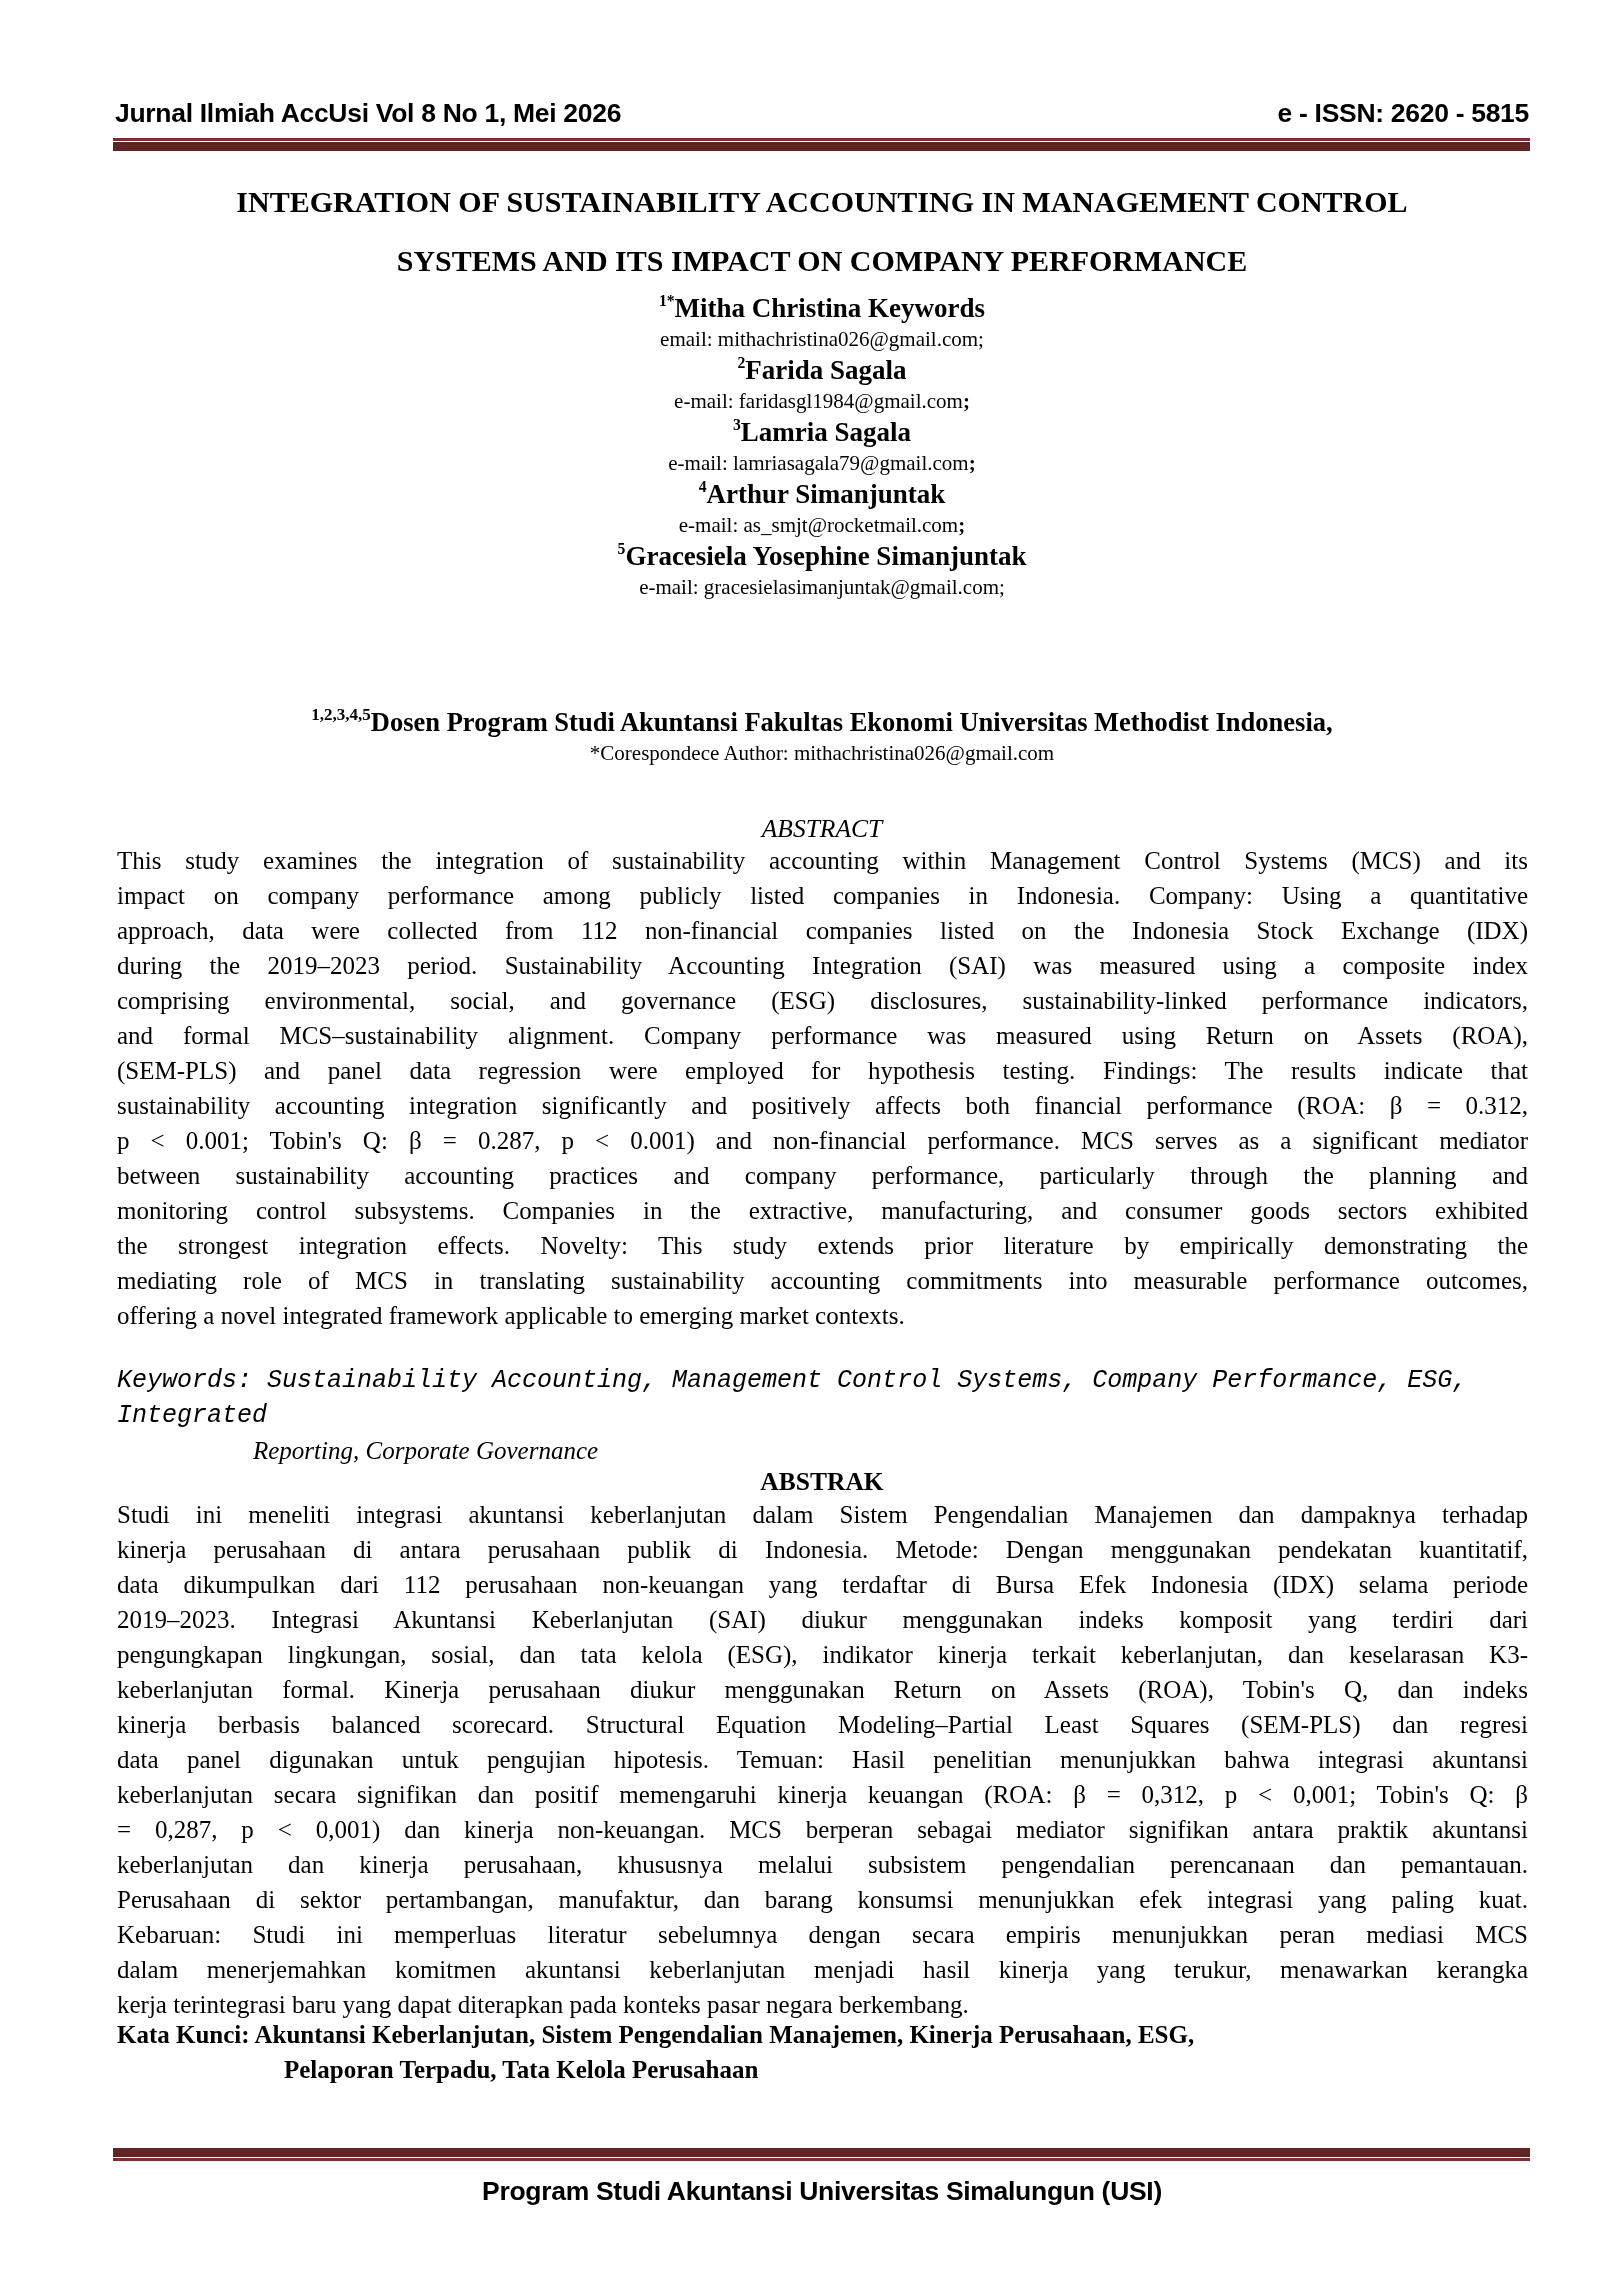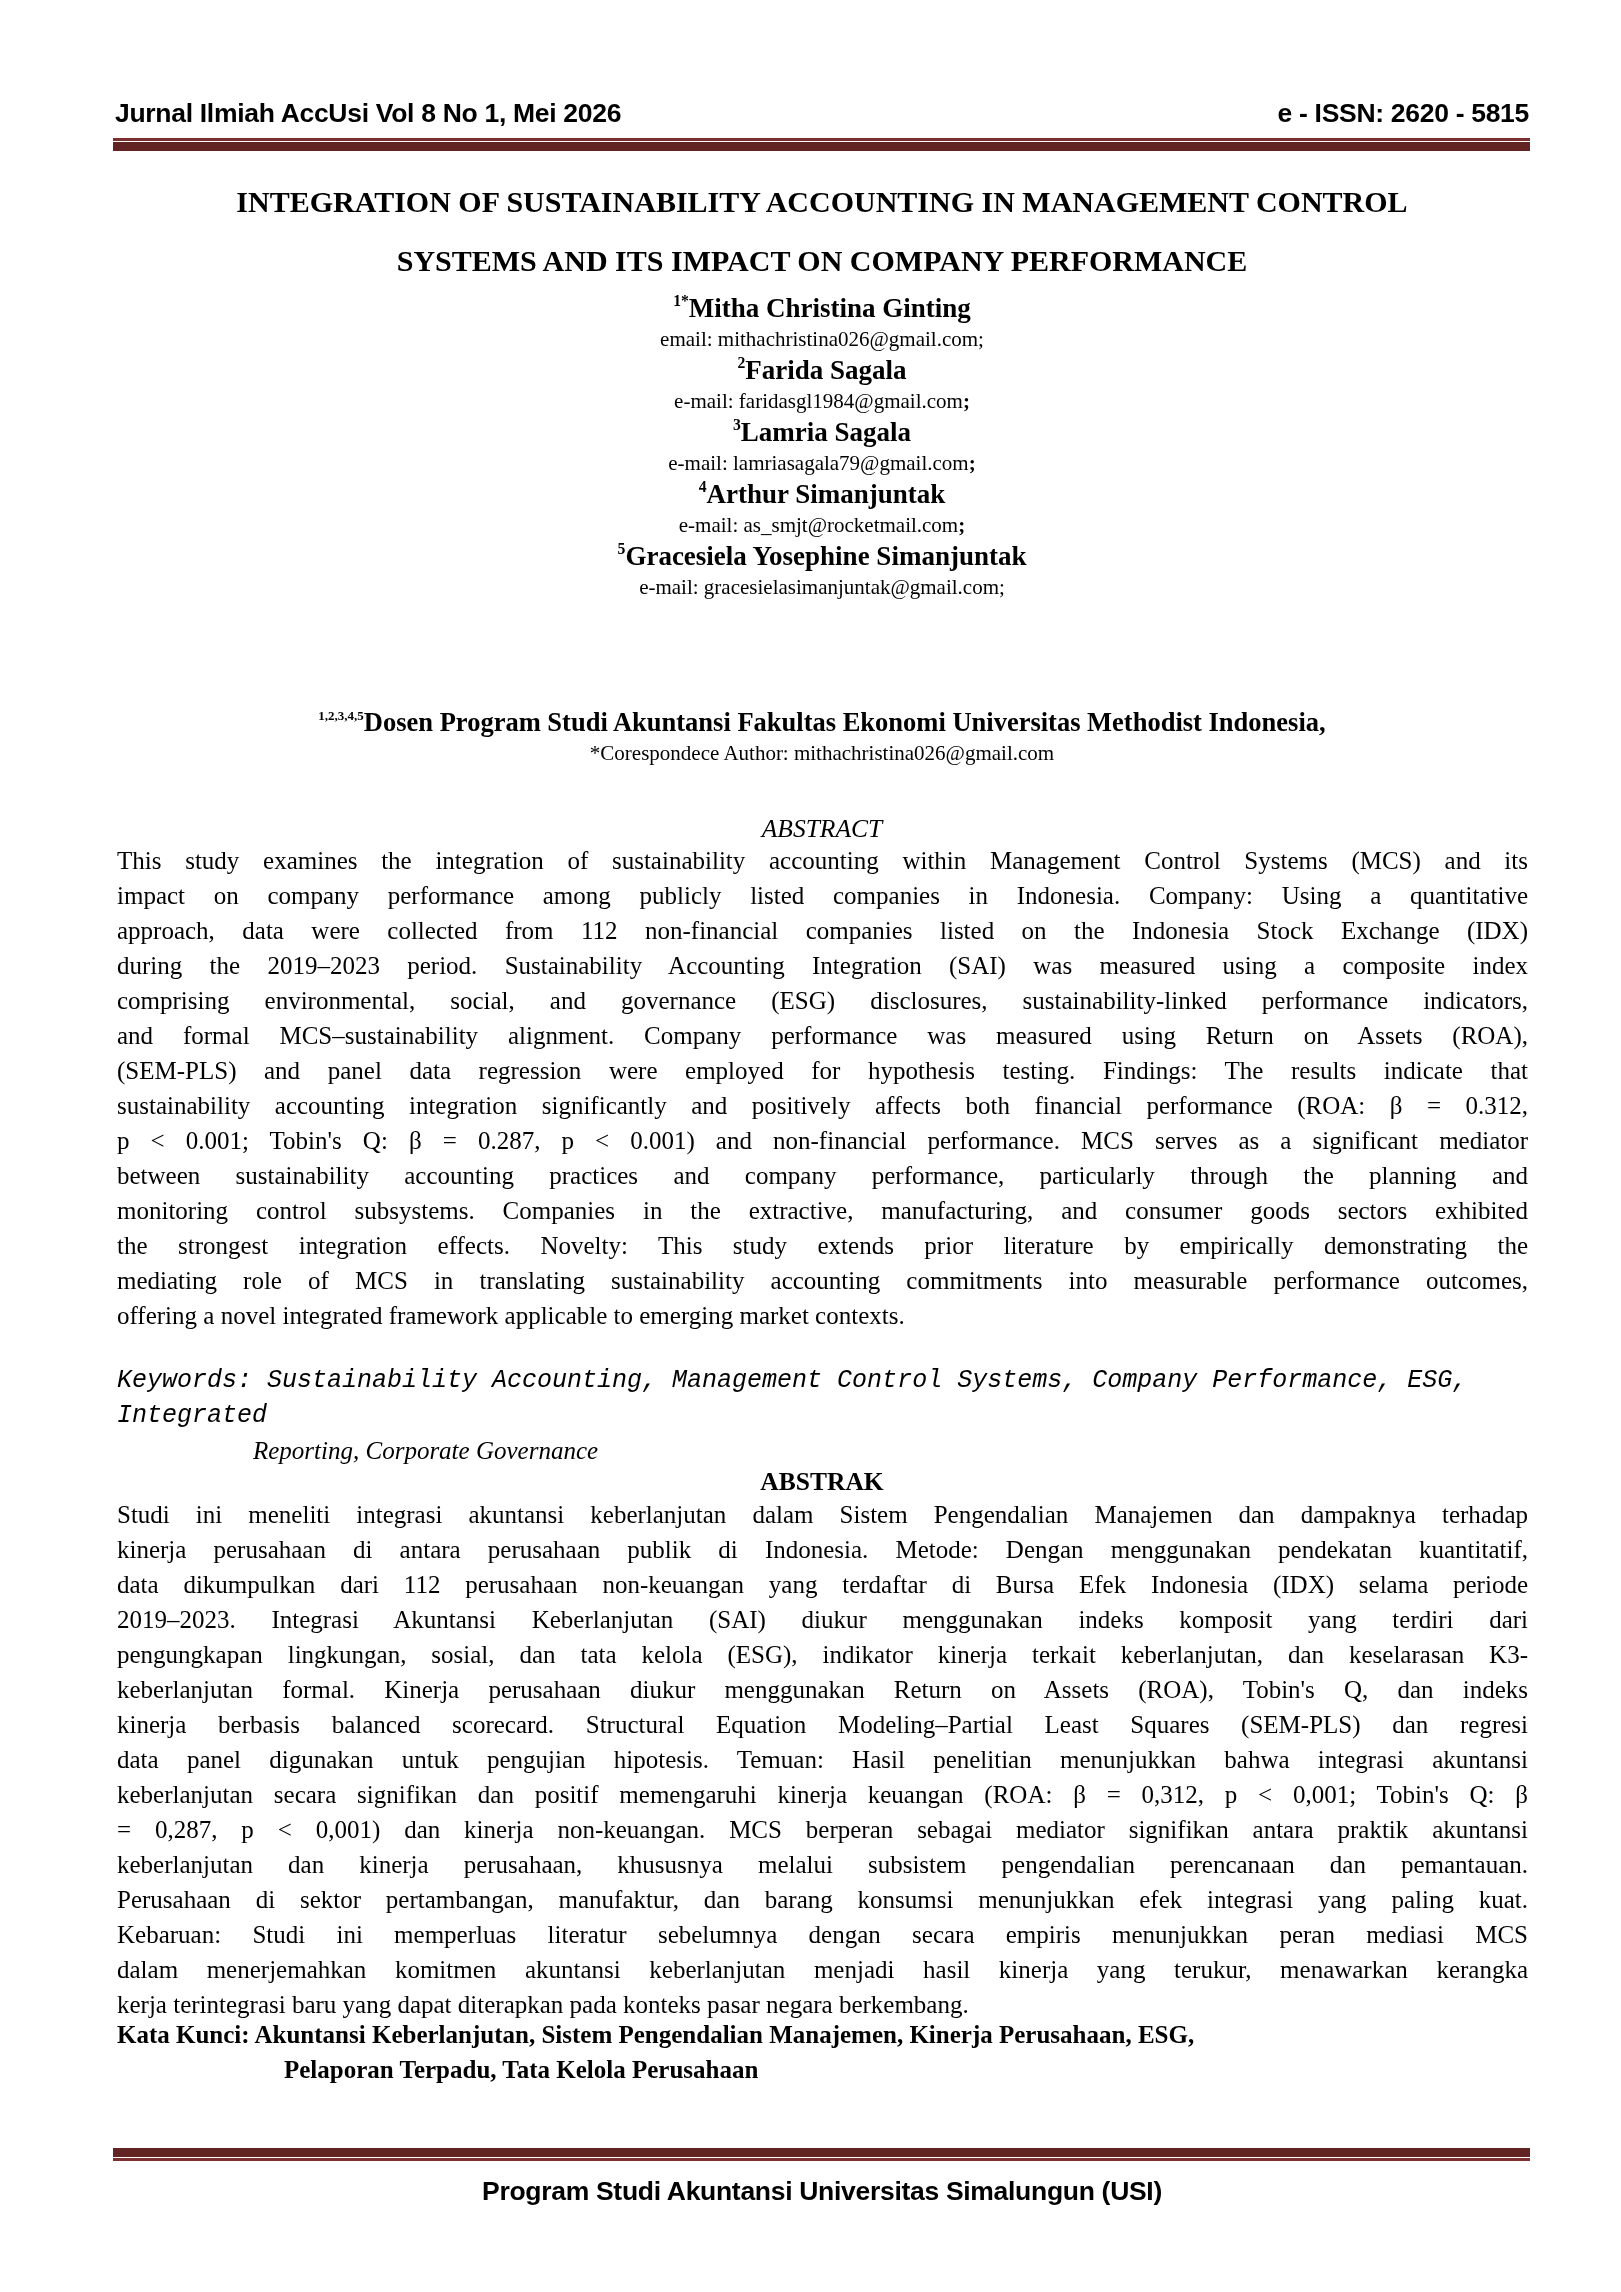--- a/index.html
+++ b/index.html
@@ -24,21 +24,21 @@
   .title1 { top: 182px; }
   .title2 { top: 241px; }
 
   .center-block { position: absolute; left: 115px; width: 1414px; text-align: center; }
   .author { font-family: "Liberation Serif", serif; font-weight: bold; font-size: 27px; line-height: 33px; }
   .author sup { font-size: 15.7px; vertical-align: 10.8px; line-height: 0; }
   .email { font-family: "Liberation Serif", serif; font-size: 21px; line-height: 29px; }
   .email .semi-bold { font-weight: bold; }
 
   .affil { font-family: "Liberation Serif", serif; font-weight: bold; font-size: 26.5px; line-height: 33px; }
-  .affil sup { font-size: 13px; vertical-align: 10.8px; line-height: 0; font-weight: bold; }
+  .affil sup { font-size: 17px; vertical-align: 10.8px; line-height: 0; font-weight: bold; }
   .corr { font-family: "Liberation Serif", serif; font-size: 21px; line-height: 29px; }
 
   .section-head { position: absolute; left: 115px; width: 1414px; text-align: center;
     font-family: "Liberation Serif", serif; font-size: 25.5px; line-height: 33px; }
   .section-head.italic { font-style: italic; }
   .section-head.bold { font-weight: bold; }
 
   .body-text { position: absolute; left: 117px; width: 1411px;
     font-family: "Liberation Serif", serif; font-size: 25px; line-height: 35px;
     text-align: justify; text-align-last: left; }
@@ -64,21 +64,21 @@
     <span class="left">Jurnal Ilmiah AccUsi Vol 8 No 1, Mei 2026</span>
     <span class="right">e - ISSN: 2620 - 5815</span>
   </div>
   <div class="rule-thin rule-top-thin"></div>
   <div class="rule-thick rule-top-thick"></div>
 
   <div class="title title1">INTEGRATION OF SUSTAINABILITY ACCOUNTING IN MANAGEMENT CONTROL</div>
   <div class="title title2">SYSTEMS AND ITS IMPACT ON COMPANY PERFORMANCE</div>
 
   <div class="center-block" style="top:292px;">
-    <div class="author"><sup>1*</sup><span>Mitha Christina Ginting</span></div>
+    <div class="author"><sup>1*</sup><span>Mitha Christina Keywords</span></div>
     <div class="email"><span>email: </span><span>mithachristina026@gmail.com</span><span>;</span></div>
 
     <div class="author"><sup>2</sup><span>Farida Sagala</span></div>
     <div class="email"><span>e-mail: </span><span>faridasgl1984@gmail.com</span><span class="semi-bold">;</span></div>
 
     <div class="author"><sup>3</sup><span>Lamria Sagala</span></div>
     <div class="email"><span>e-mail: </span><span>lamriasagala79@gmail.com</span><span class="semi-bold">;</span></div>
 
     <div class="author"><sup>4</sup><span>Arthur Simanjuntak</span></div>
     <div class="email"><span>e-mail: </span><span>as_smjt@rocketmail.com</span><span class="semi-bold">;</span></div>

